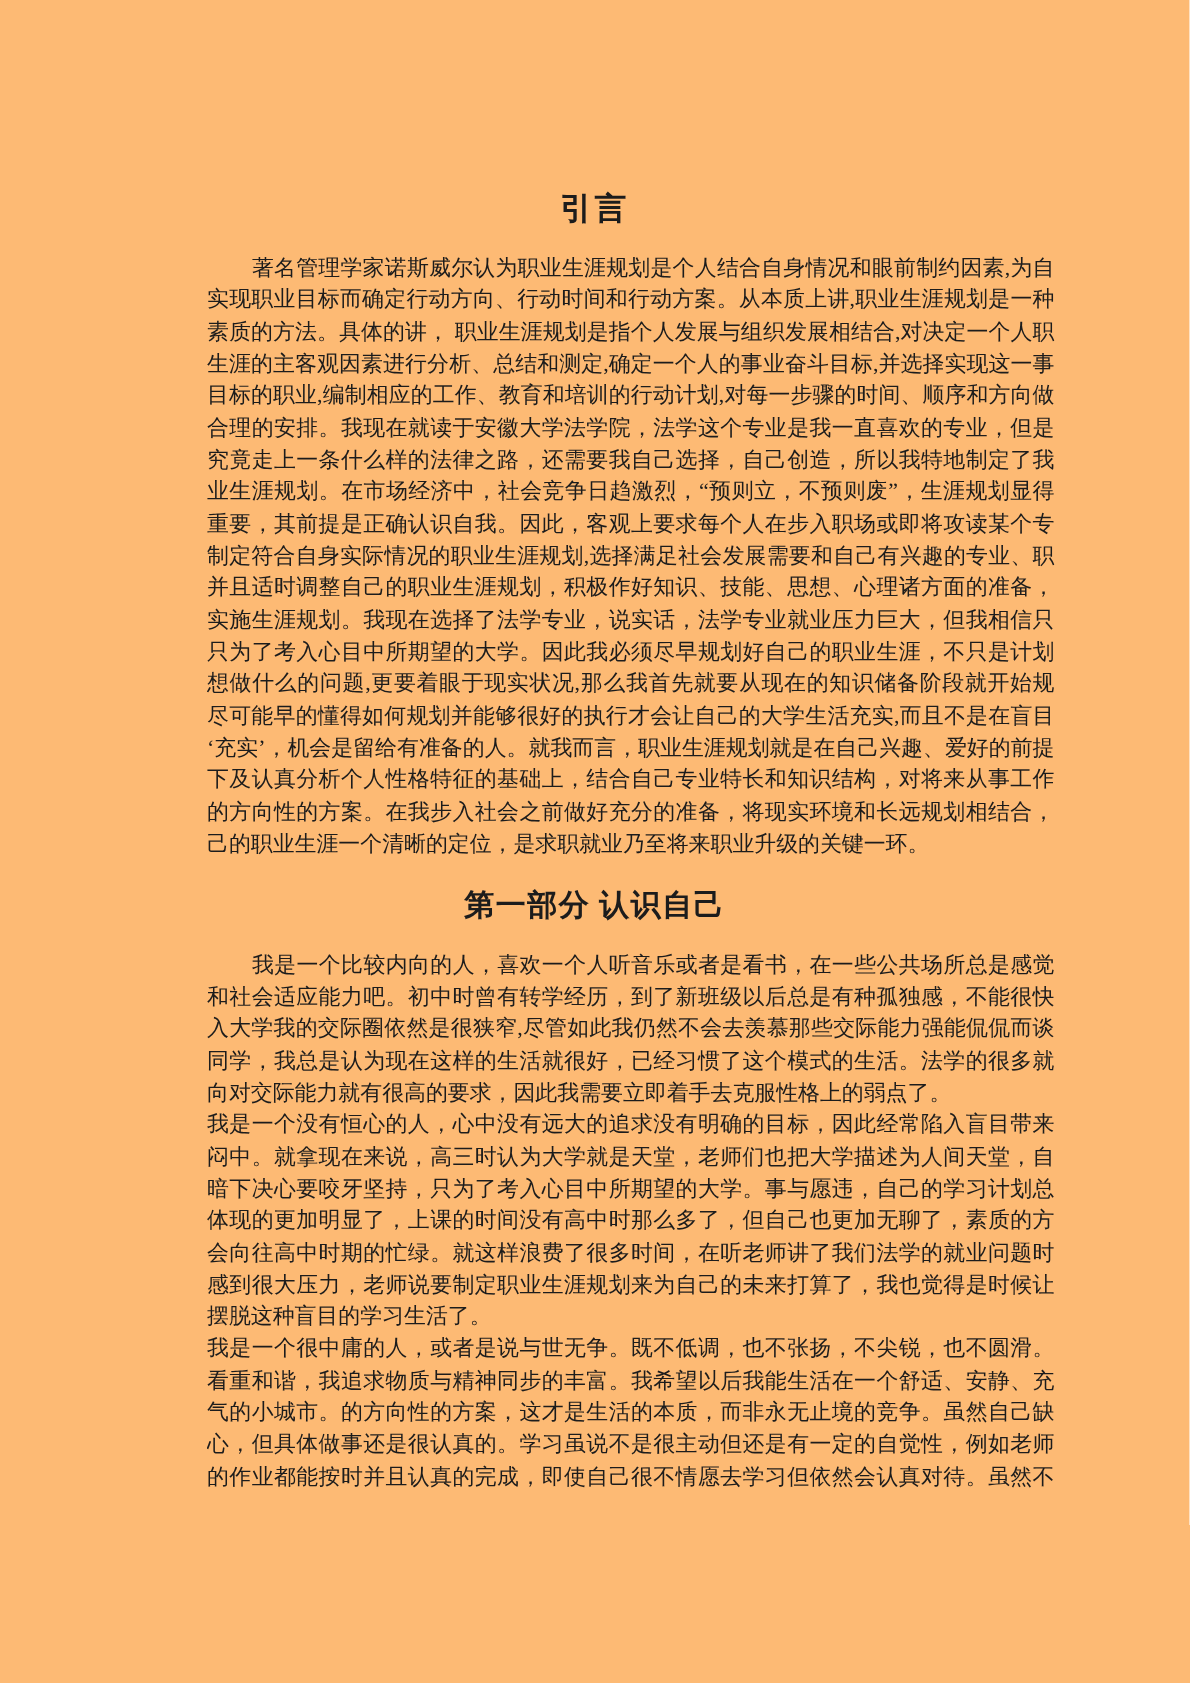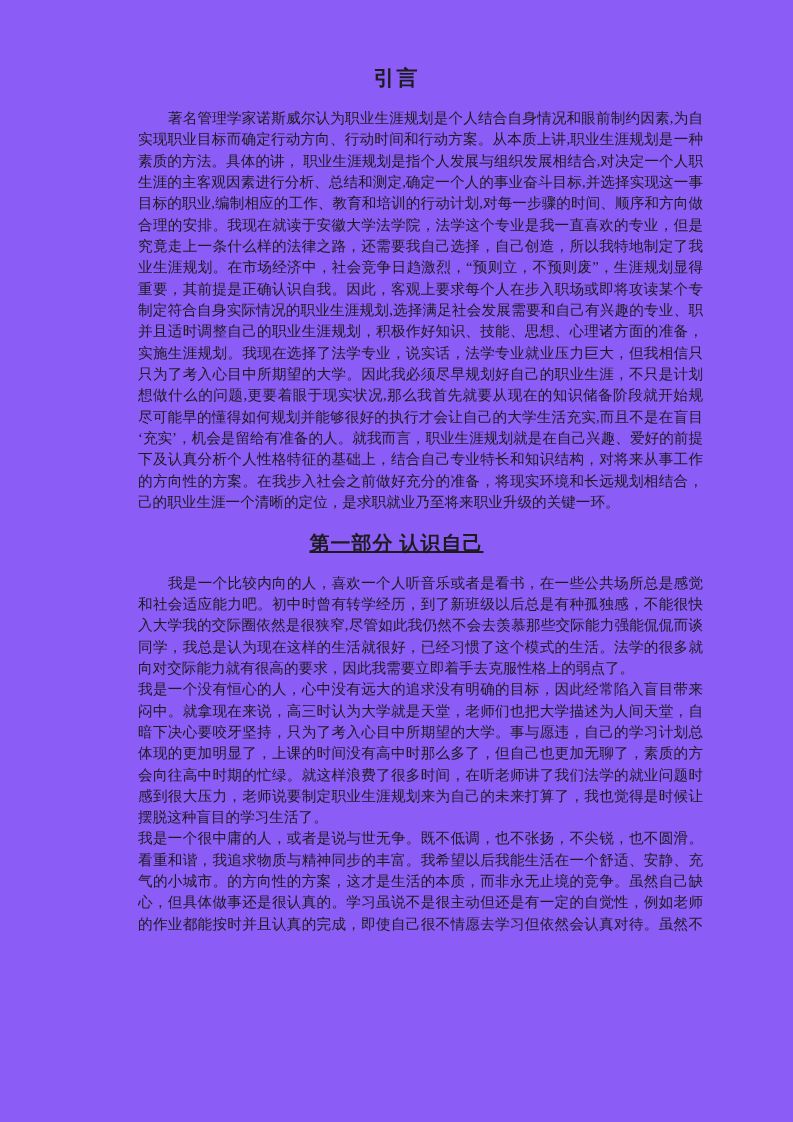--- a/index.html
+++ b/index.html
@@ -12,38 +12,37 @@
     height: 1122px;
     font-family: "Liberation Serif", "DejaVu Serif", serif;
     color: #1c1c1c;
     -webkit-font-smoothing: antialiased;
   }
   .page {
     position: relative;
     width: 793px;
     height: 1122px;
     box-sizing: border-box;
-    padding: 48px 90px 0 90px;
-    background: #8b5cf6;
+    padding: 109px 90px 0 90px;
+    background: #fdba74;
     overflow: hidden;
   }
   .doc-title {
     text-align: center;
     font-size: 21px;
     line-height: 32px;
     letter-spacing: 2px;
     white-space: pre;
   }
   .section-heading {
     text-align: center;
     font-size: 20px;
     line-height: 26px;
     letter-spacing: 1px;
     white-space: pre;
-    text-decoration: underline;
   }
   .para .ln {
     font-size: 14.6px;
     line-height: 21.33px;
     height: 21.33px;
     overflow: hidden;
     text-align: justify;
     text-align-last: justify;
     margin-left: 48px;
   }

